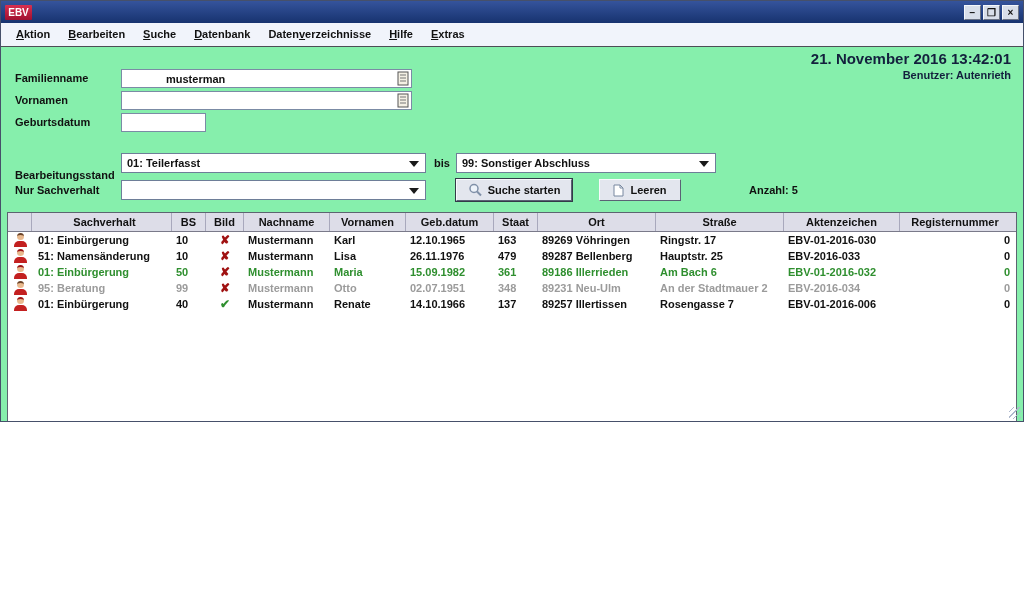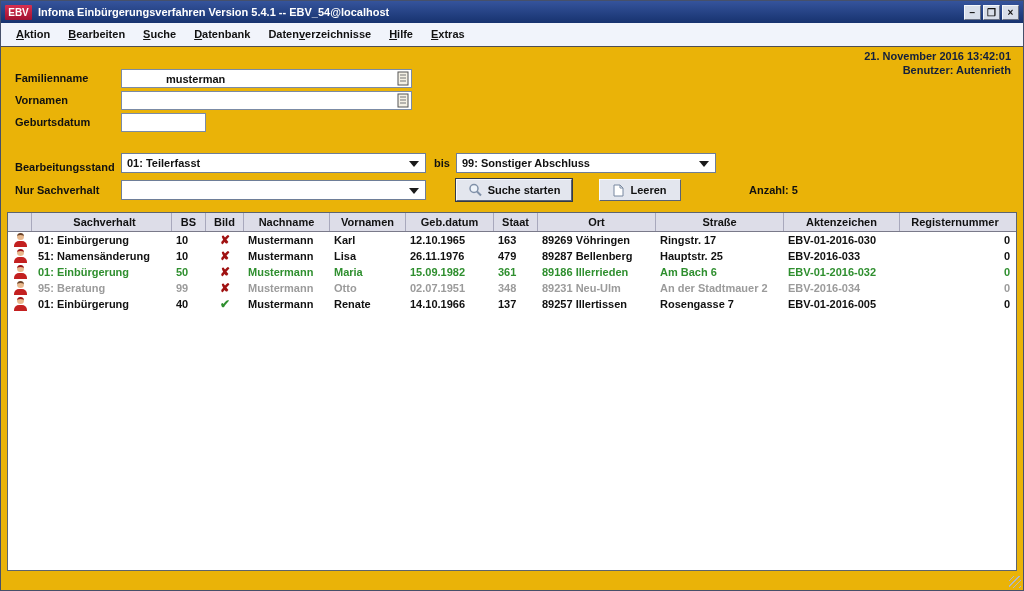--- a/index.html
+++ b/index.html
@@ -1,21 +1,21 @@
 <!DOCTYPE html>
 <html><head>
 <meta charset="utf-8">
 <style>
   * { box-sizing: border-box; margin: 0; padding: 0; }
   html,body { width:1024px; height:591px; }
   body { font-family: "Liberation Sans", sans-serif; font-weight: bold; }
 
   .window {
-    position: relative; width: 1024px; height: 591px;
-    background: #eab308;
+    position: relative; width: 1024px; height: 422px;
+    background: #86efac;
     border: 1px solid #46506a;
     overflow: hidden;
   }
 
   
   .titlebar {
     position: absolute; left:0; top:0; width:100%; height:22px;
     background: linear-gradient(#35549c, #17336f);
     display:flex; align-items:center; padding:0 4px;
   }
@@ -40,21 +40,21 @@
     display:flex; align-items:center; padding-left:6px;
   }
   .menu-item { font-size:11px; color:#111; padding:0 9px; height:100%; line-height:23px; }
   .menu-item u { text-decoration:underline; }
 
   
   .header-right { position:absolute; top:46px; right:12px; text-align:right; }
   .logo-row { display:flex; align-items:flex-start; justify-content:flex-end; }
   .logo-text { color:#1563a8; font-size:27px; letter-spacing:0; line-height:26px; }
   .logo-arrow { margin-left:2px; margin-top:-2px; }
-  .datetime { font-size:11px; color:#13203d; margin-top:3px; }
+  .datetime { font-size:15px; color:#13203d; margin-top:3px; }
   .username { font-size:11px; color:#13203d; margin-top:2px;text-align:right; }
 
   
   .form-label { position:absolute; font-size:11px; color:#111; }
   .text-field {
     position:absolute; height:19px; background:#fff;
     border:1px solid #7b8ba5; font-family:"Liberation Sans",sans-serif;
     font-size:11px; font-weight:bold; color:#111; padding:0 16px 0 4px;
   }
   .text-field.no-icon { padding-right:4px; }
@@ -127,21 +127,20 @@
     background: repeating-linear-gradient(135deg, transparent 0 3px, #aeb8cc 3px 4px);
   }
 </style>
 </head>
 <body>
 
 <div class="window">
 
   <div class="titlebar">
     <div class="ebv-badge">EBV</div>
-    <div class="title-text">Infoma Einbürgerungsverfahren Version 5.4.1 -- EBV_54@localhost</div>
     <div class="win-controls">
       <div class="win-btn">−</div>
       <div class="win-btn">❐</div>
       <div class="win-btn">×</div>
     </div>
   </div>
 
   <div class="menubar" id="menubar">
       <div class="menu-item"><u>A</u>ktion</div>
       <div class="menu-item"><u>B</u>earbeiten</div>
@@ -171,21 +170,21 @@
   <svg class="field-icon" style="left:396px; top:92px;" width="12" height="15" viewBox="0 0 12 15">
     <rect x="1" y="1" width="10" height="13" fill="#f4f0e4" stroke="#555"></rect>
     <line x1="3" y1="4" x2="9" y2="4" stroke="#777" stroke-width="1"></line>
     <line x1="3" y1="7" x2="9" y2="7" stroke="#777" stroke-width="1"></line>
     <line x1="3" y1="10" x2="9" y2="10" stroke="#777" stroke-width="1"></line>
   </svg>
 
   <div class="form-label" style="left:14px; top:115px;">Geburtsdatum</div>
   <input class="text-field no-icon" style="left: 120px; top: 112px; width: 85px;" value="">
 
-  <div class="form-label" style="left:14px; top:160px;">Bearbeitungsstand</div>
+  <div class="form-label" style="left:14px; top:168px;">Bearbeitungsstand</div>
   <div class="combo" style="left:120px; top:152px; width:305px;">
     <span>01: Teilerfasst</span>
     <span class="arrow"></span>
   </div>
   <div class="form-label" style="left:433px; top:156px;">bis</div>
   <div class="combo" style="left:455px; top:152px; width:260px;">
     <span>99: Sonstiger Abschluss</span>
     <span class="arrow"></span>
   </div>
 
@@ -312,20 +311,20 @@
           </div>
           <div class="cell c1">01: Einbürgerung</div>
           <div class="cell c2">40</div>
           <div class="cell c3"><span class="mark-check">✔</span></div>
           <div class="cell c4">Mustermann</div>
           <div class="cell c5">Renate</div>
           <div class="cell c6">14.10.1966</div>
           <div class="cell c7">137</div>
           <div class="cell c8">89257 Illertissen</div>
           <div class="cell c9">Rosengasse 7</div>
-          <div class="cell c10">EBV-01-2016-005</div>
+          <div class="cell c10">EBV-01-2016-006</div>
           <div class="cell c11">0</div>
         </div>
       </div>
   </div>
 
   <div class="resize-grip"></div>
 </div>
 
 </body></html>

